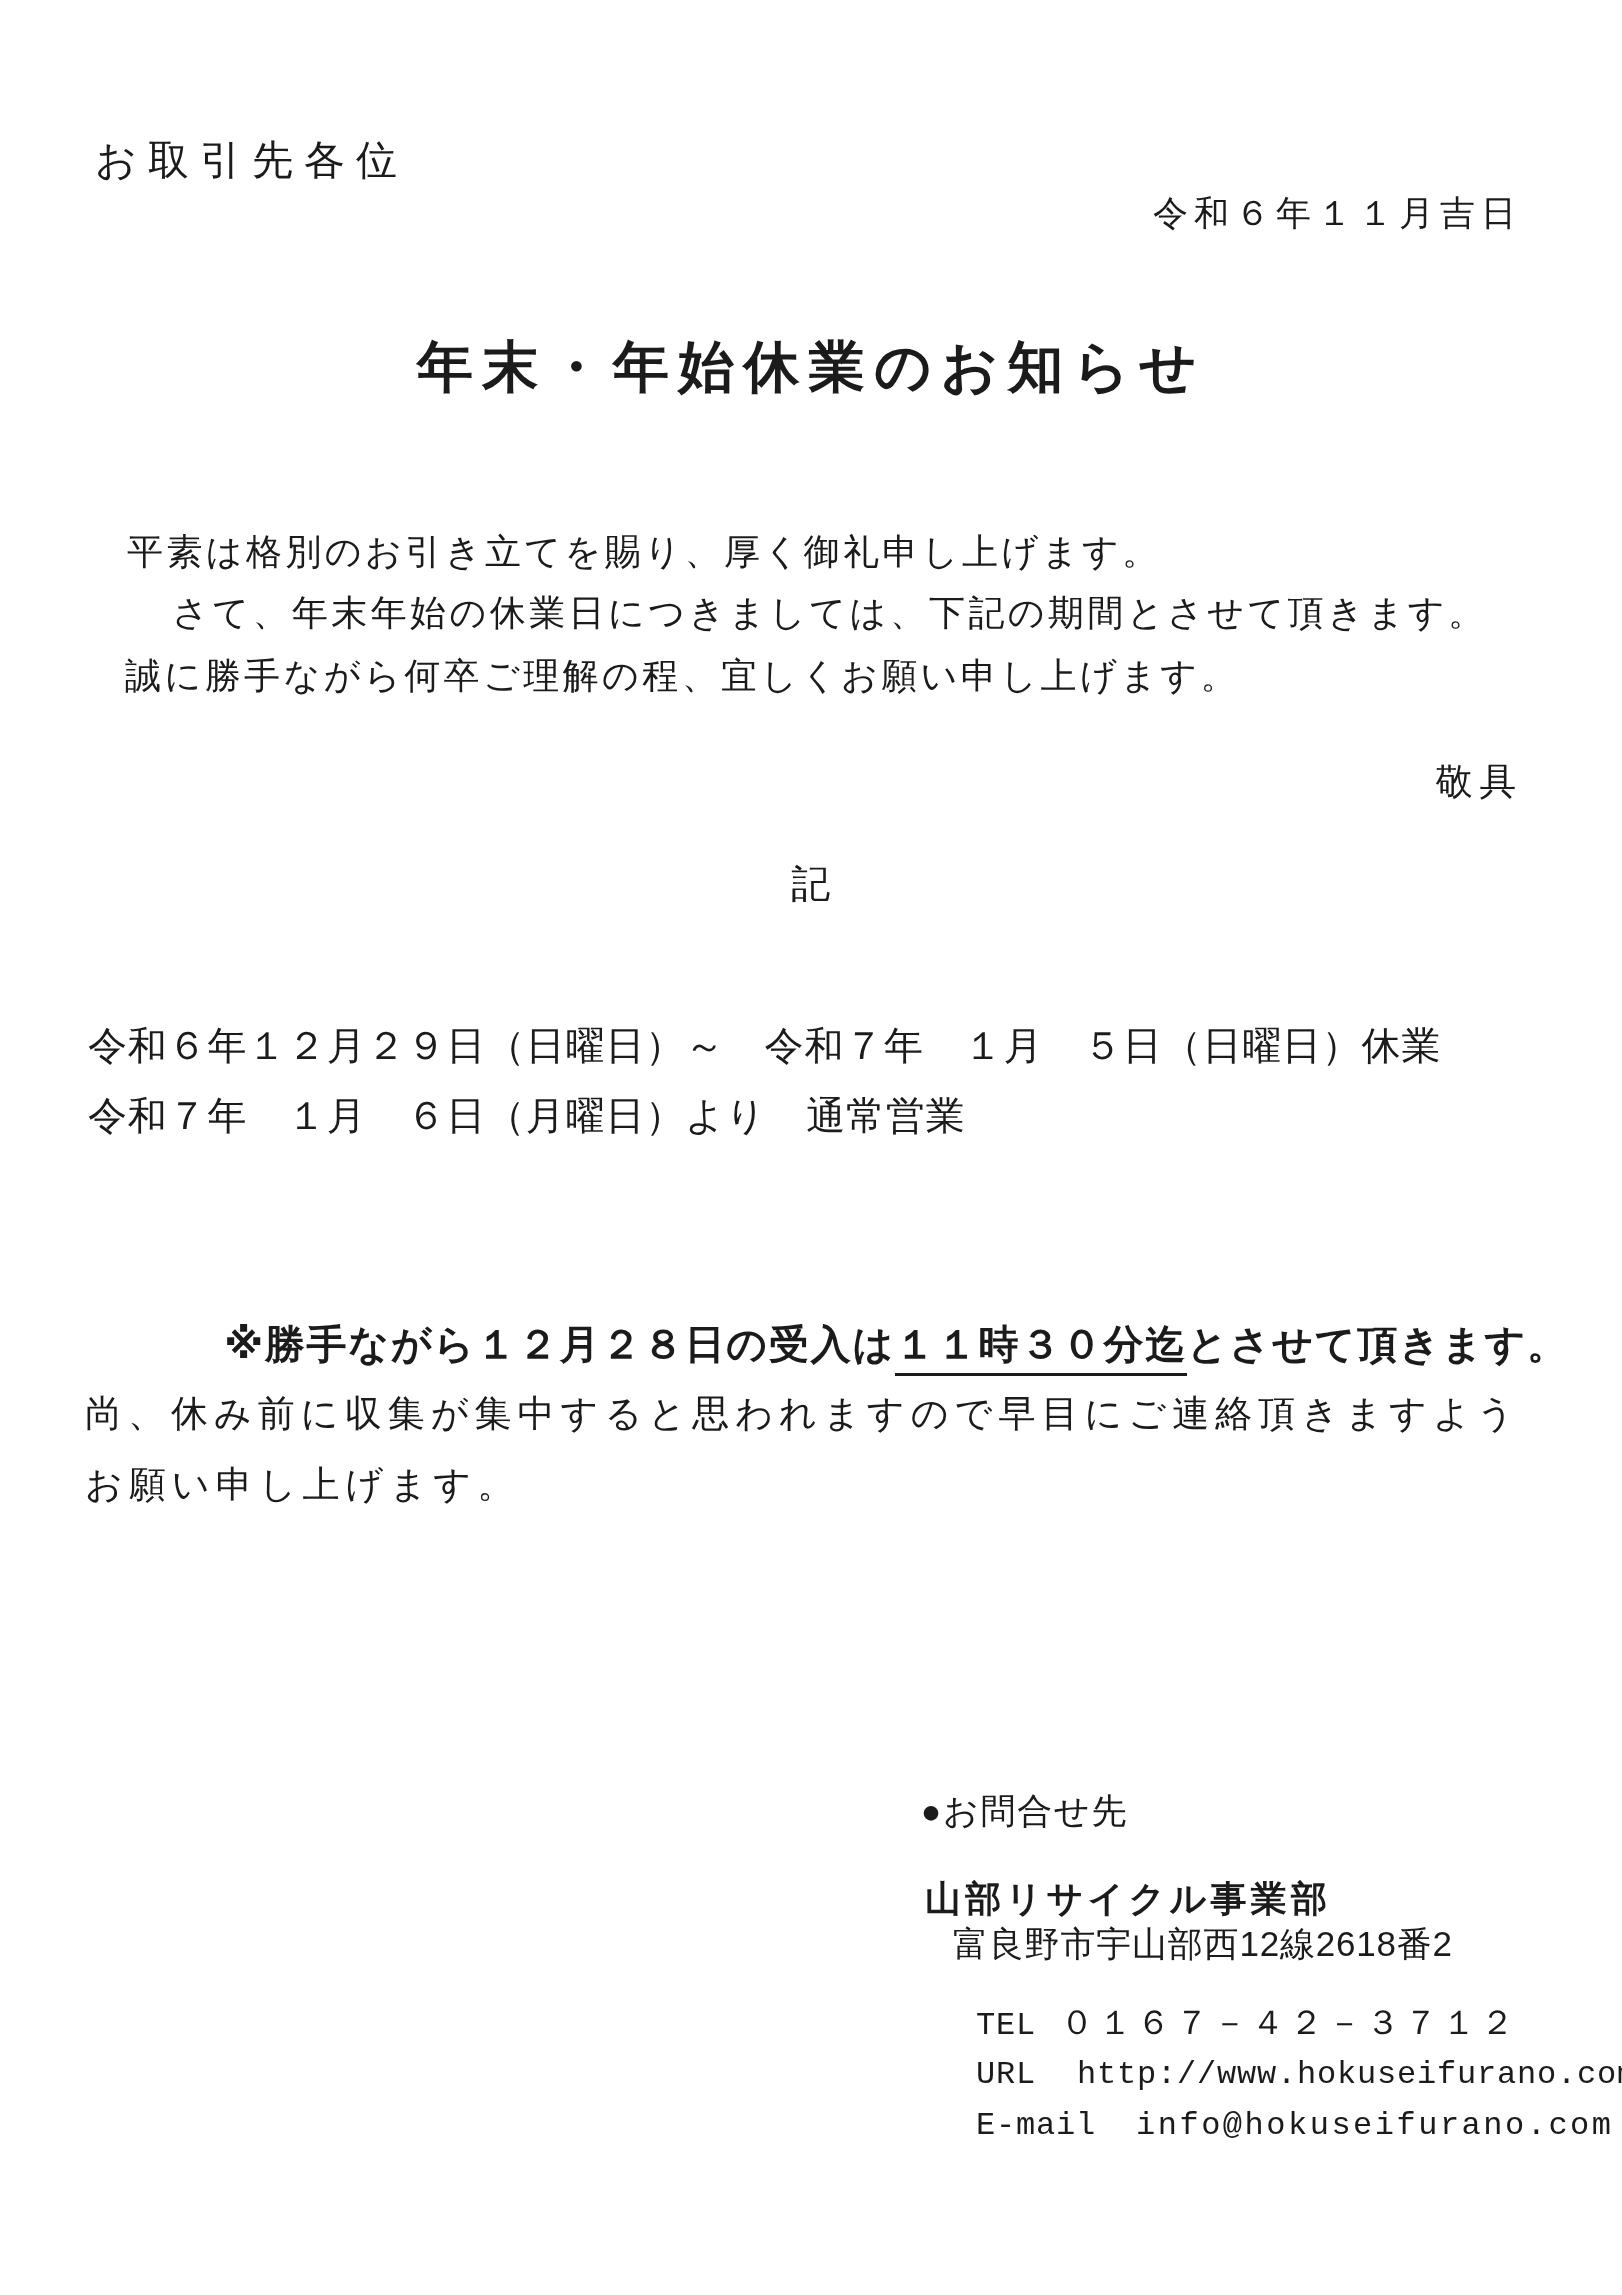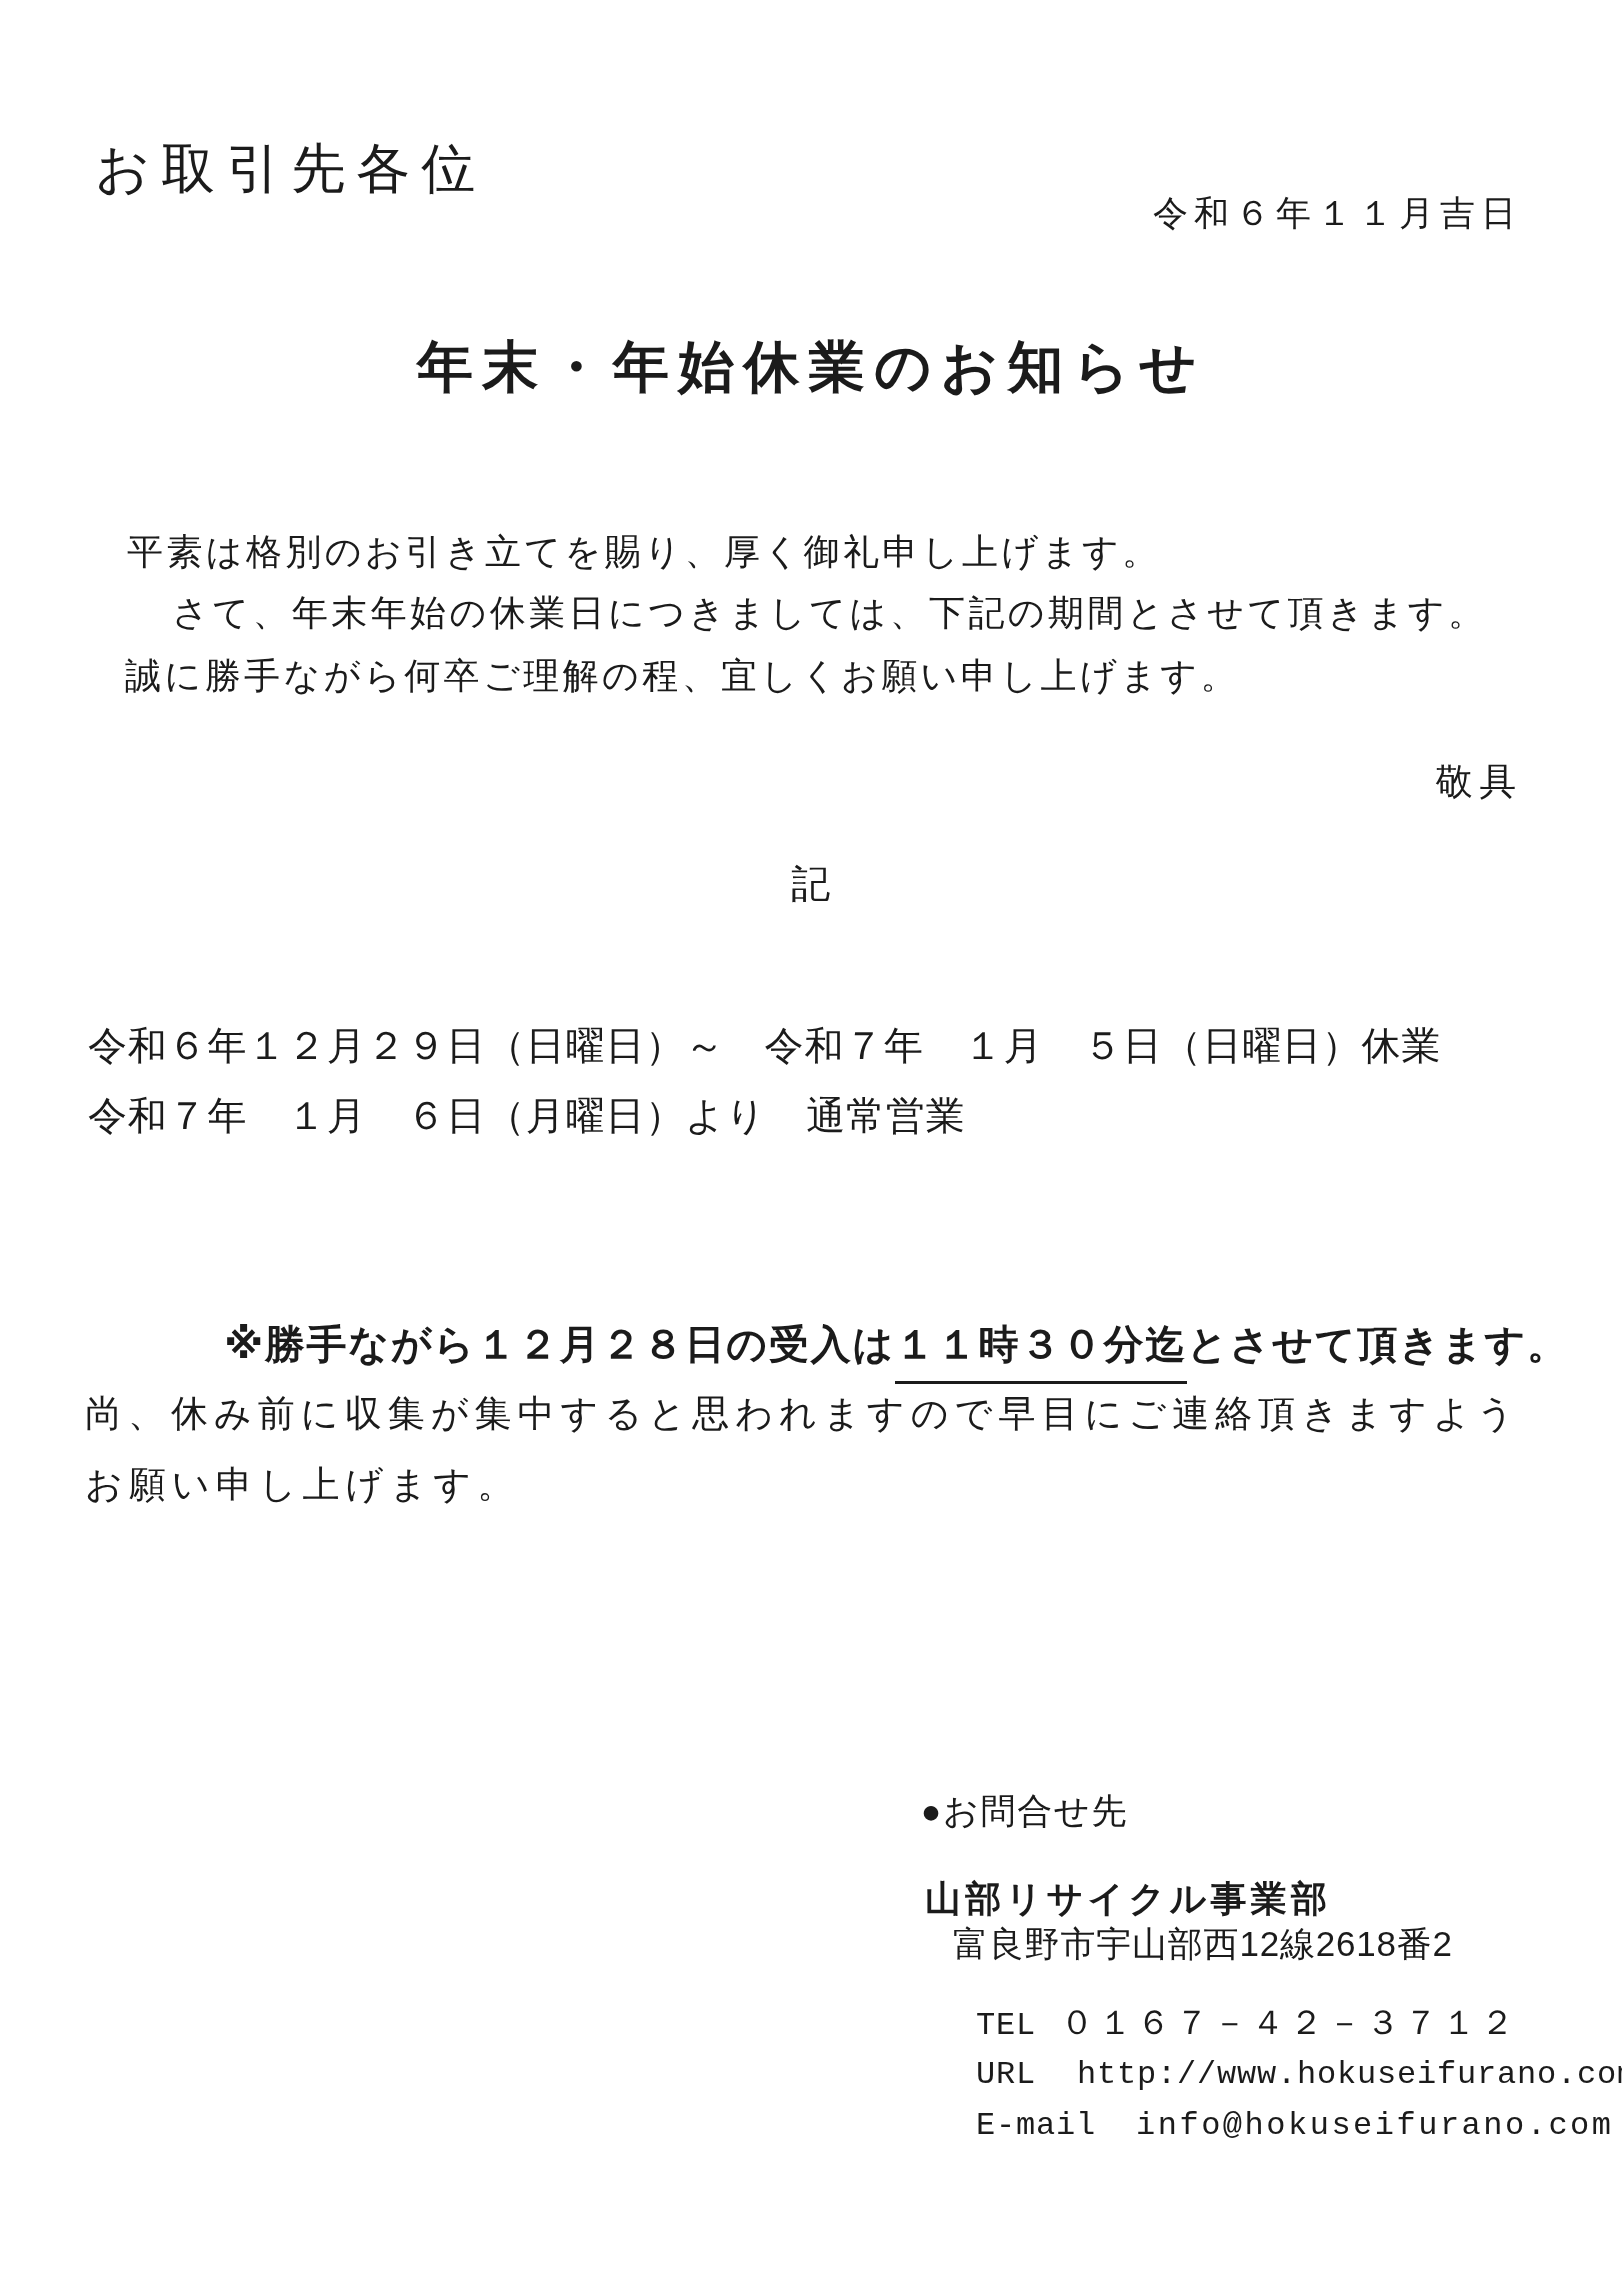--- a/index.html
+++ b/index.html
@@ -15,42 +15,42 @@
   .line {
     position: absolute;
     white-space: pre;
     color: #1b1b1b;
     line-height: 1.15;
   }
   .serif { font-family: "Liberation Serif", "DejaVu Serif", serif; }
   .sans  { font-family: "Liberation Sans", "DejaVu Sans", sans-serif; }
   .mono  { font-family: "Liberation Mono", "DejaVu Sans Mono", monospace; }
 
-  .recipient { top: 137px; left: 95px; font-size: 54px; letter-spacing: 11px; font-weight: 500; }
+  .recipient { top: 137px; left: 95px; font-size: 41px; letter-spacing: 11px; font-weight: 500; }
   .issue-date { top: 193px; right: 101px; font-size: 35px; letter-spacing: 6px; text-align: left; }
   .doc-title { top: 335px; left: 0; width: 100%; text-align: center; font-size: 56px; font-weight: bold; letter-spacing: 9.3px; }
 
   .g1 { top: 470px; left: 169px; }
   .g2 { top: 532px; left: 127px; }
   .g3 { top: 593px; left: 172px; }
   .g4 { top: 656px; left: 125px; }
   .greeting { font-size: 36px; letter-spacing: 3.4px; }
 
   .closing { top: 761px; right: 100px; font-size: 37px; letter-spacing: 6.8px; text-align: right; }
   .record-marker { top: 862px; left: 0; width: 100%; text-align: center; font-size: 39px; letter-spacing: 1.7px; }
 
   .s1 { top: 1024px; left: 88px; }
   .s2 { top: 1094px; left: 88px; }
   .schedule { font-size: 39px; letter-spacing: 0.8px; }
 
   .notice { top: 1275px; left: 173px; font-size: 40px; font-weight: bold; letter-spacing: 1.7px; }
   .notice .underlined {
     display: inline-block;
     border-bottom: 3.4px solid #1b1b1b;
-    padding-bottom: 14px;
+    padding-bottom: 6px;
   }
 
   .r1 { top: 1393px; left: 85px; }
   .r2 { top: 1464px; left: 85px; }
   .request { font-size: 37px; letter-spacing: 6px; }
 
   .contact-heading { top: 1751px; left: 875px; font-size: 35px; letter-spacing: 1.7px; }
   .contact-heading .bullet { font-size: 34px; }
   .company-name { top: 1800px; left: 894px; font-size: 46px; letter-spacing: 6px; }
   .division-name { top: 1878px; left: 925px; font-size: 36px; font-weight: bold; letter-spacing: 4.2px; }

